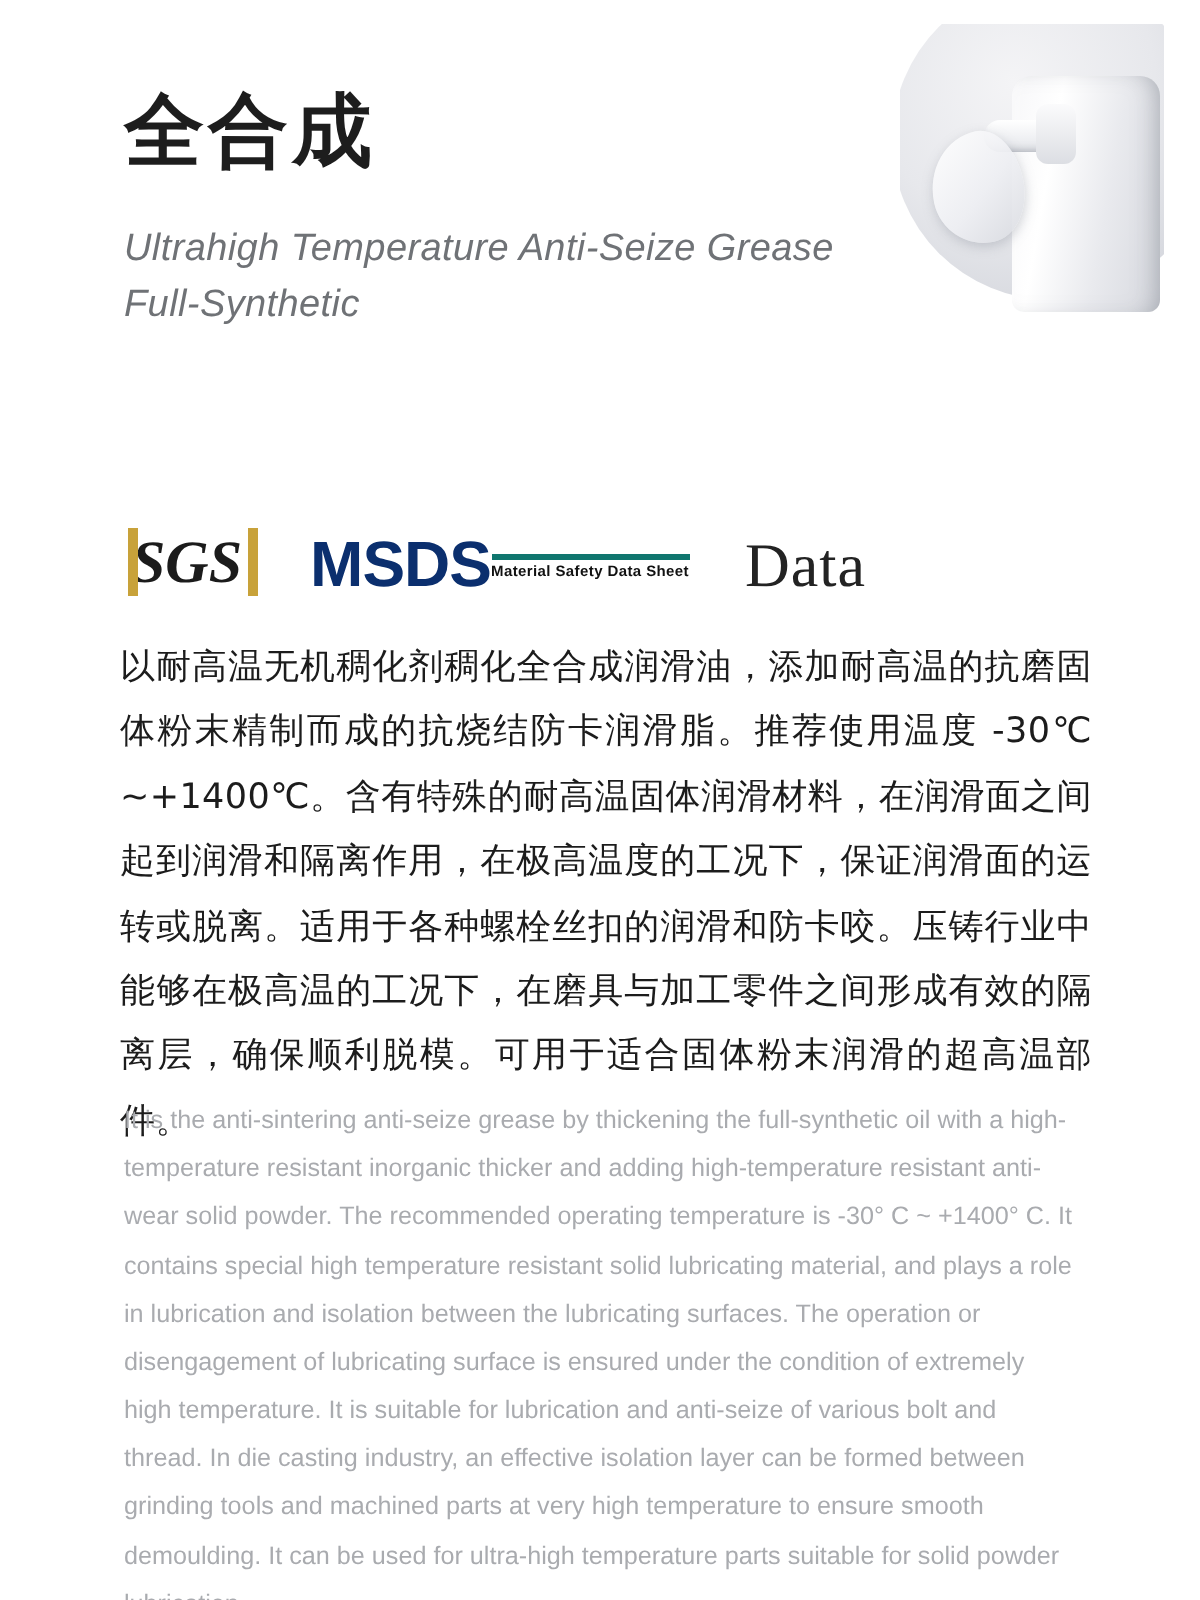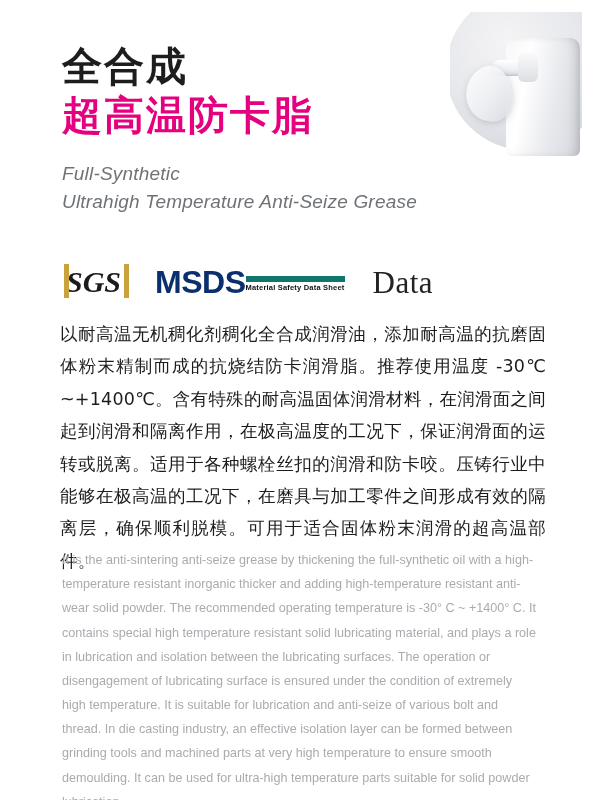--- a/index.html
+++ b/index.html
@@ -167,21 +167,21 @@
     letter-spacing: -0.5px;
     color: #0b2f6e;
   }
   .msds-sub {
     margin-top: 3px;
     font-family: "Liberation Sans", sans-serif;
     font-size: 7.5px;
     font-weight: bold;
     letter-spacing: 0.2px;
     color: #111111;
-    border-top: 6px solid #0f766e;
+    border-top: 3px solid #0f766e;
     padding-top: 2px;
     width: 100%;
     text-align: right;
   }
   .cert-rohs {
     font-family: "Liberation Serif", serif;
     font-size: 31px;
     color: #232323;
     line-height: 1;
     letter-spacing: 0.5px;
@@ -222,24 +222,23 @@
   <div class="product-photo">
     <div class="photo-circle"></div>
     <div class="tube-body"></div>
     <div class="tube-nozzle"></div>
     <div class="tube-cap"></div>
     <div class="grease-smear"></div>
   </div>
 
   <div class="headline">
     <h1 class="title-cn-1">全合成</h1>
-    <h1 class="title-cn-2">超高温防卡脂</h1>
     <div class="subtitle-en">
+      <div>Ultrahigh Temperature Anti-Seize Grease</div>
       <div>Full-Synthetic</div>
-      <div>Ultrahigh Temperature Anti-Seize Grease</div>
     </div>
   </div>
 
   <div class="certs">
     <div class="cert-sgs">SGS</div>
     <div class="cert-msds">
       <div class="msds-main">MSDS</div>
       <div class="msds-sub">Material Safety Data Sheet</div>
     </div>
     <div class="cert-rohs">Data</div>

